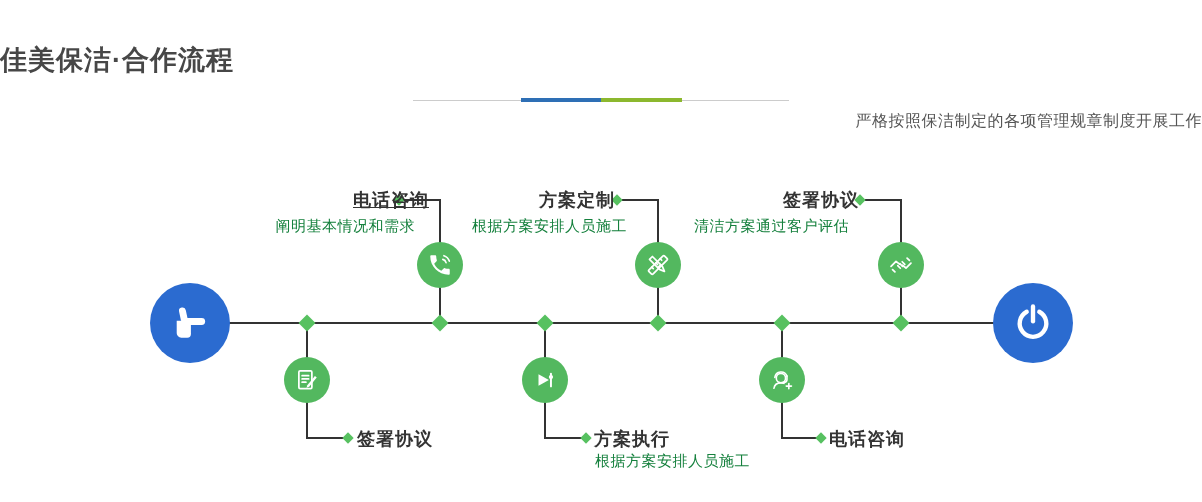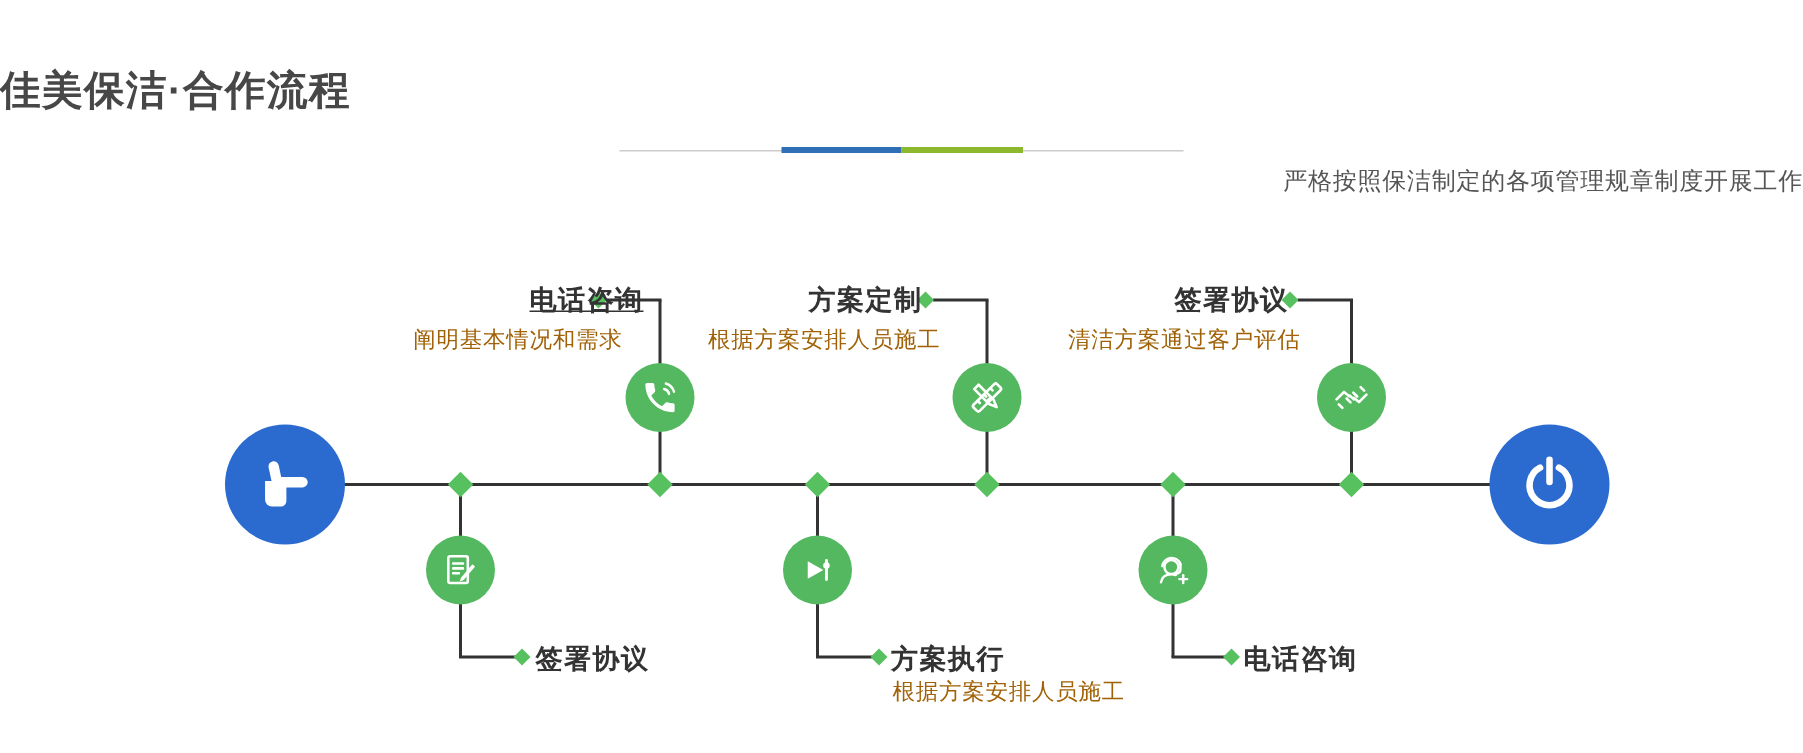--- a/index.html
+++ b/index.html
@@ -32,21 +32,21 @@
     position:absolute;border-radius:50%;display:flex;align-items:center;justify-content:center;
   }
   .node.green{width:46px;height:46px;background:#53b85f;}
   .node.blue{width:80px;height:80px;background:#2b6bd0;}
   
   .step-title{
     position:absolute;font-size:18px;font-weight:bold;color:#333333;
     letter-spacing:1px;white-space:nowrap;
   }
   .step-desc{
-    position:absolute;font-size:15px;color:#a16207;
+    position:absolute;font-size:15px;color:#15803d;
     letter-spacing:0.5px;white-space:nowrap;
   }
   svg{display:block;}
 </style>
 </head>
 <body>
 
 <div id="canvas">
 
   <div class="page-title">佳美保洁·合作流程</div>
@@ -137,21 +137,21 @@
         <path d="M21.2 10.2 l-4.6 4.6 -3.2-2.6"></path>
         <path d="M9 12.6 l2.4 2.4"></path>
         <path d="M11 10.8 l2.4 2.4"></path>
         <path d="M13.1 9 l2.4 2.4"></path>
         <path d="M4.2 16.2 l2.2 2.2"></path>
         <path d="M17.6 5.6 l2.2 2.2"></path>
       </g>
     </svg>
   </div>
   <div class="step-title" style="right:343px;top:188px;">签署协议</div>
-  <div class="step-desc" style="right:335px;top:217px;">清洁方案通过客户评估</div>
+  <div class="step-desc" style="right:353px;top:217px;">清洁方案通过客户评估</div>
 
   <div class="node green" style="left:284px;top:357px;">
     <svg width="26" height="26" viewBox="0 0 24 24">
       <g stroke="#ffffff" stroke-width="1.6" fill="none" stroke-linecap="round" stroke-linejoin="round">
         <rect x="4.5" y="3.5" width="12" height="16.5" rx="1.2"></rect>
         <path d="M7.5 8h6M7.5 11h6M7.5 14h3.5"></path>
       </g>
       <path d="M12.3 16.8 L19.3 8.4 l1.7 1.4 -7 8.4 -2.5.9z" fill="#ffffff"></path>
     </svg>
   </div>

